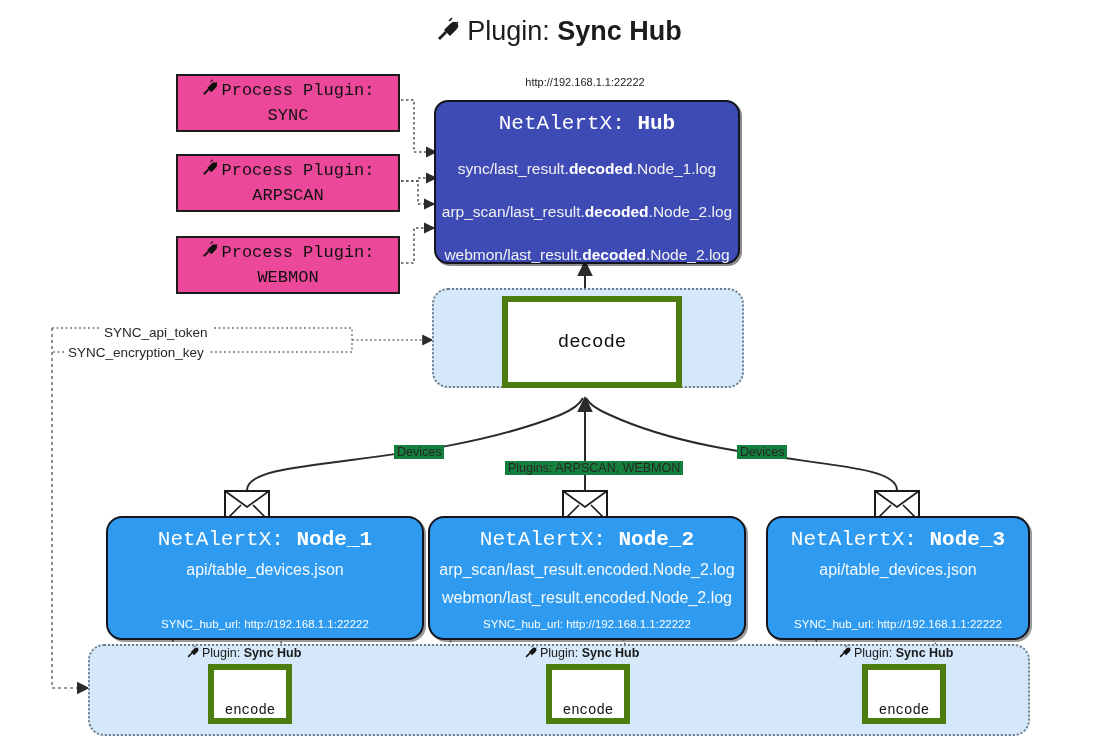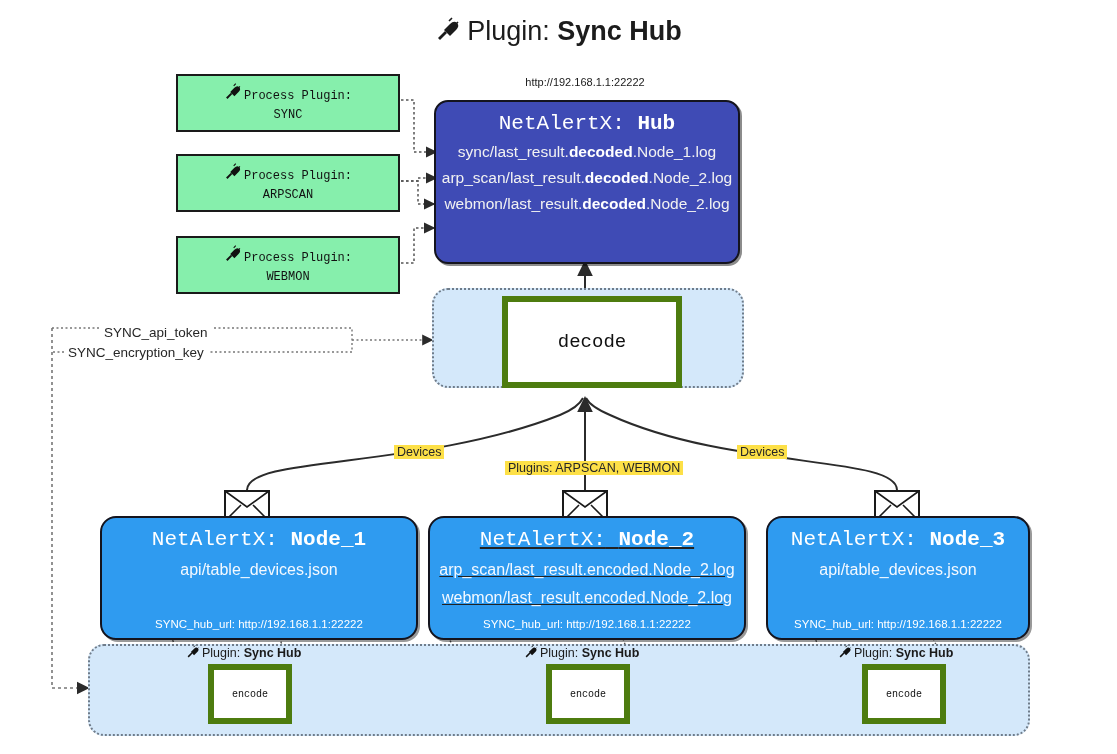--- a/index.html
+++ b/index.html
@@ -8,57 +8,57 @@
   .layer{position:absolute;left:0;top:0;width:1117px;height:754px;}
   svg.layer{pointer-events:none;}
 
   
   #page-title{position:absolute;left:0;top:16px;width:1117px;text-align:center;
       font-size:27px;color:#1c1c1c;}
   #page-title .plug{display:inline-block;vertical-align:-3px;margin-right:6px;}
   #page-title .b{font-weight:bold;}
 
   
-  .pbox{position:absolute;background:#86efac;border:2px solid #1a1a1a;
+  .pbox{position:absolute;background:#ec4899;border:2px solid #1a1a1a;
         font-family:"Liberation Mono","DejaVu Sans Mono",monospace;
-        font-size:12px;color:#111;line-height:1.35;
+        font-size:17px;color:#111;line-height:1.35;
         display:flex;flex-direction:column;align-items:center;justify-content:center;}
   .pbox .l1{white-space:nowrap;}
   .pbox .l1 .plug{display:inline-block;vertical-align:-2px;margin-right:2px;}
 
   .hub{position:absolute;background:#3f4bb5;border:2px solid #14141e;border-radius:14px;
        box-shadow:2px 2px 0 rgba(0,0,0,.45);}
   .hub .htitle{font-family:"Liberation Mono","DejaVu Sans Mono",monospace;
        font-size:21px;color:#ffffff;text-align:center;margin-top:10px;}
   .hub .htitle b{font-weight:bold;}
-  .hub .hline{color:#f2f2f2;font-size:15.5px;text-align:center;margin-top:8px;white-space:nowrap;}
+  .hub .hline{color:#f2f2f2;font-size:15.5px;text-align:center;margin-top:25px;white-space:nowrap;}
   .hub .hline b{font-weight:bold;color:#fff;}
   .huburl{position:absolute;font-size:11px;color:#1a1a1a;text-align:center;white-space:nowrap;}
 
   .node{position:absolute;background:#2f9bf0;border:2px solid #14141e;border-radius:16px;
         box-shadow:2px 2px 0 rgba(0,0,0,.4);}
   .node .ntitle{font-family:"Liberation Mono","DejaVu Sans Mono",monospace;
         font-size:21px;color:#ffffff;text-align:center;margin-top:10px;white-space:nowrap;}
   .node .ntitle b{font-weight:bold;}
   .node .nline{color:#f4f9ff;font-size:16px;text-align:center;margin-top:10px;white-space:nowrap;}
   .node .nurl{color:#ffffff;font-size:11.5px;text-align:center;white-space:nowrap;
         position:absolute;left:0;right:0;bottom:8px;}
 
   .dashbox{position:absolute;background:#d4e8fa;border:2px dotted #6f7c8a;border-radius:16px;}
   .wbox{position:absolute;background:#fff;border:6px solid #4d7c0f;
         display:flex;align-items:center;justify-content:center;
         font-family:"Liberation Mono","DejaVu Sans Mono",monospace;color:#111;}
   .wbox.decode{font-size:19px;}
-  .wbox.encode{font-size:10px;}
+  .wbox.encode{font-size:14px;align-items:flex-end;}
 
   .plabel{position:absolute;font-size:12.5px;color:#1a1a1a;white-space:nowrap;}
   .plabel b{font-weight:bold;}
   .plabel .plug{display:inline-block;vertical-align:-2px;margin-right:2px;}
 
-  .edgelabel{position:absolute;font-size:12.5px;color:#262626;background:#fde047;
+  .edgelabel{position:absolute;font-size:12.5px;color:#262626;background:#15803d;
         padding:0 3px;white-space:nowrap;}
   .keylabel{position:absolute;font-size:13.5px;color:#262626;background:#fff;
         padding:0 4px;white-space:nowrap;}
 
   .envelope{position:absolute;}
 </style>
 </head>
 <body>
 
 <div id="page-title">
@@ -175,29 +175,29 @@
     <path d="M1,1 L23,17 L45,1 M1,31 L17,15 M45,31 L29,15" fill="none" stroke="#1a1a1a" stroke-width="1.6"></path>
   </svg>
 </div>
 <div class="envelope" style="left:874px;top:490px;">
   <svg width="46" height="32" viewBox="0 0 46 32">
     <rect x="1" y="1" width="44" height="30" fill="#fff" stroke="#1a1a1a" stroke-width="2"></rect>
     <path d="M1,1 L23,17 L45,1 M1,31 L17,15 M45,31 L29,15" fill="none" stroke="#1a1a1a" stroke-width="1.6"></path>
   </svg>
 </div>
 
-<div class="node" style="left:100px;top:516px;width:314px;height:120px;">
+<div class="node" style="left:106px;top:516px;width:314px;height:120px;">
   <div class="ntitle"><span>NetAlertX:</span>
     <b>Node_1</b></div>
   <div class="nline">api/table_devices.json</div>
   <div class="nurl"><span>SYNC_hub_url:</span>
     <span>http://192.168.1.1:22222</span></div>
 </div>
 
-<div class="node" style="left:428px;top:516px;width:314px;height:120px;text-decoration:underline;">
+<div class="node" style="left:428px;top:516px;width:314px;height:120px;">
   <div class="ntitle"><span>NetAlertX:</span>
     <b>Node_2</b></div>
   <div class="nline">arp_scan/last_result.encoded.Node_2.log</div>
   <div class="nline">webmon/last_result.encoded.Node_2.log</div>
   <div class="nurl"><span>SYNC_hub_url:</span>
     <span>http://192.168.1.1:22222</span></div>
 </div>
 
 <div class="node" style="left:766px;top:516px;width:260px;height:120px;">
   <div class="ntitle"><span>NetAlertX:</span>

